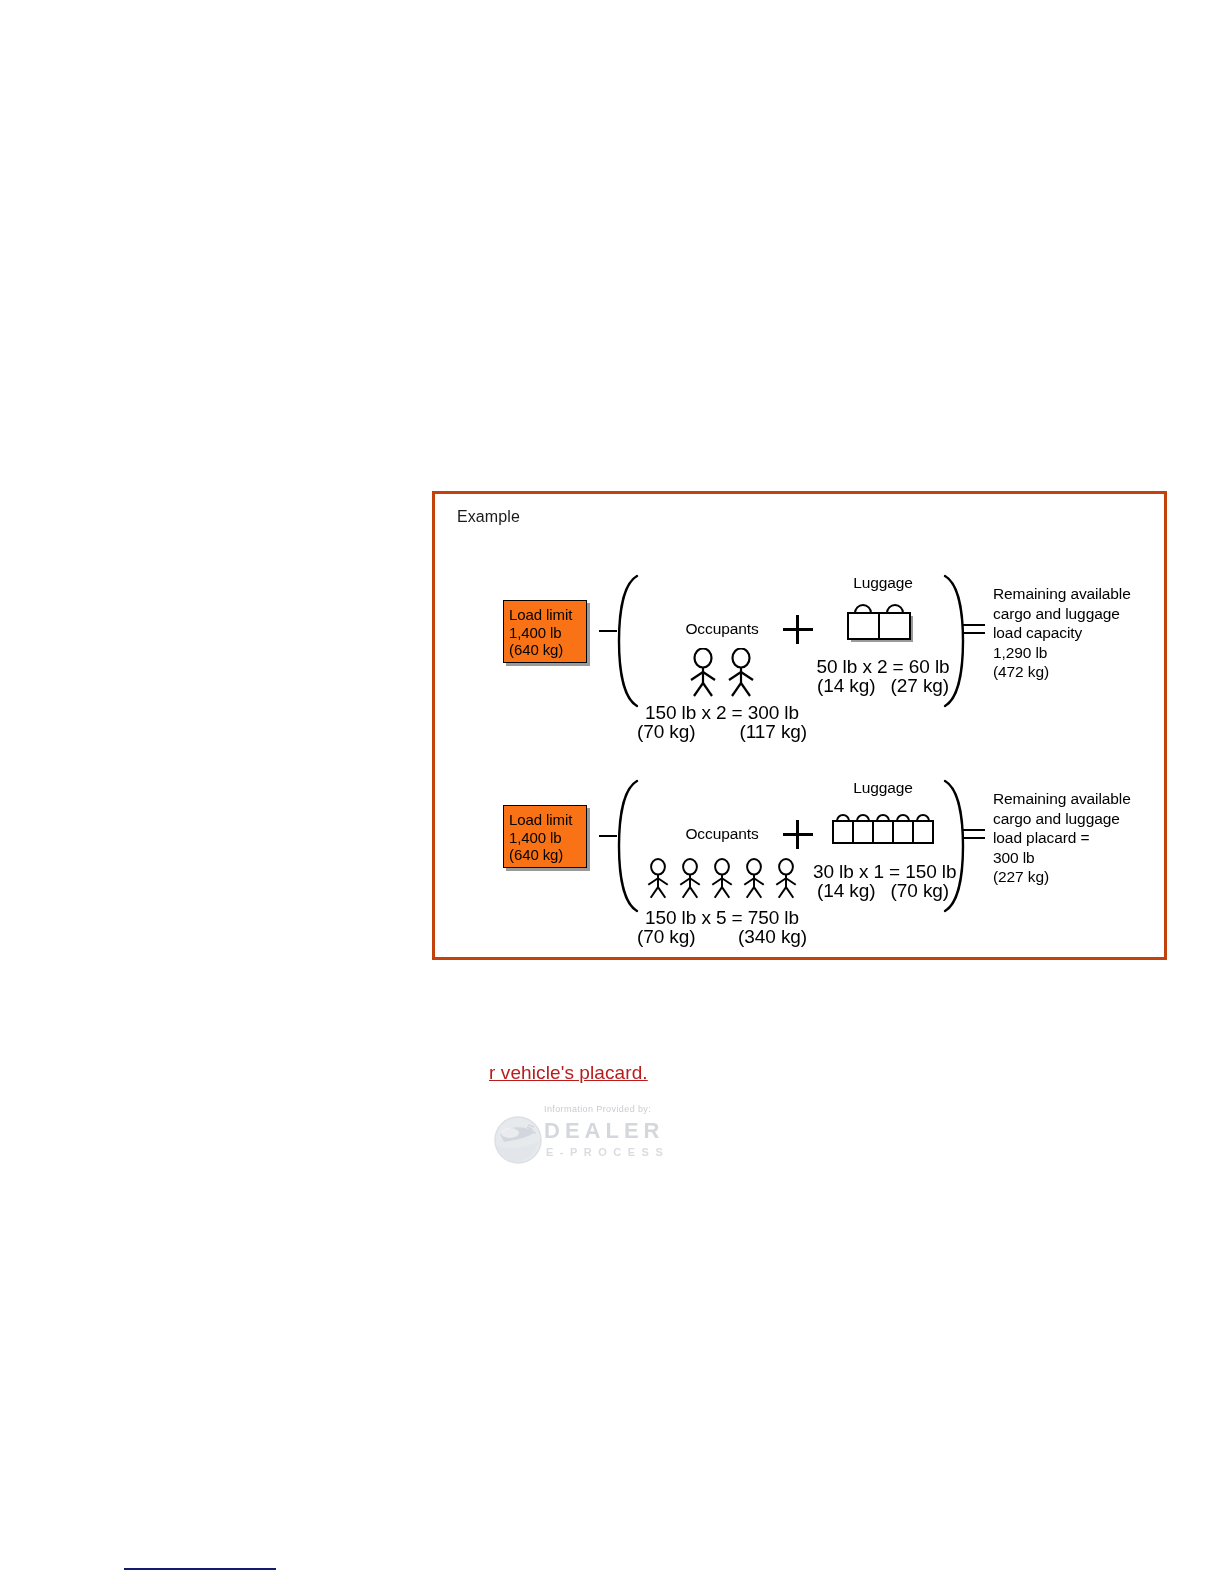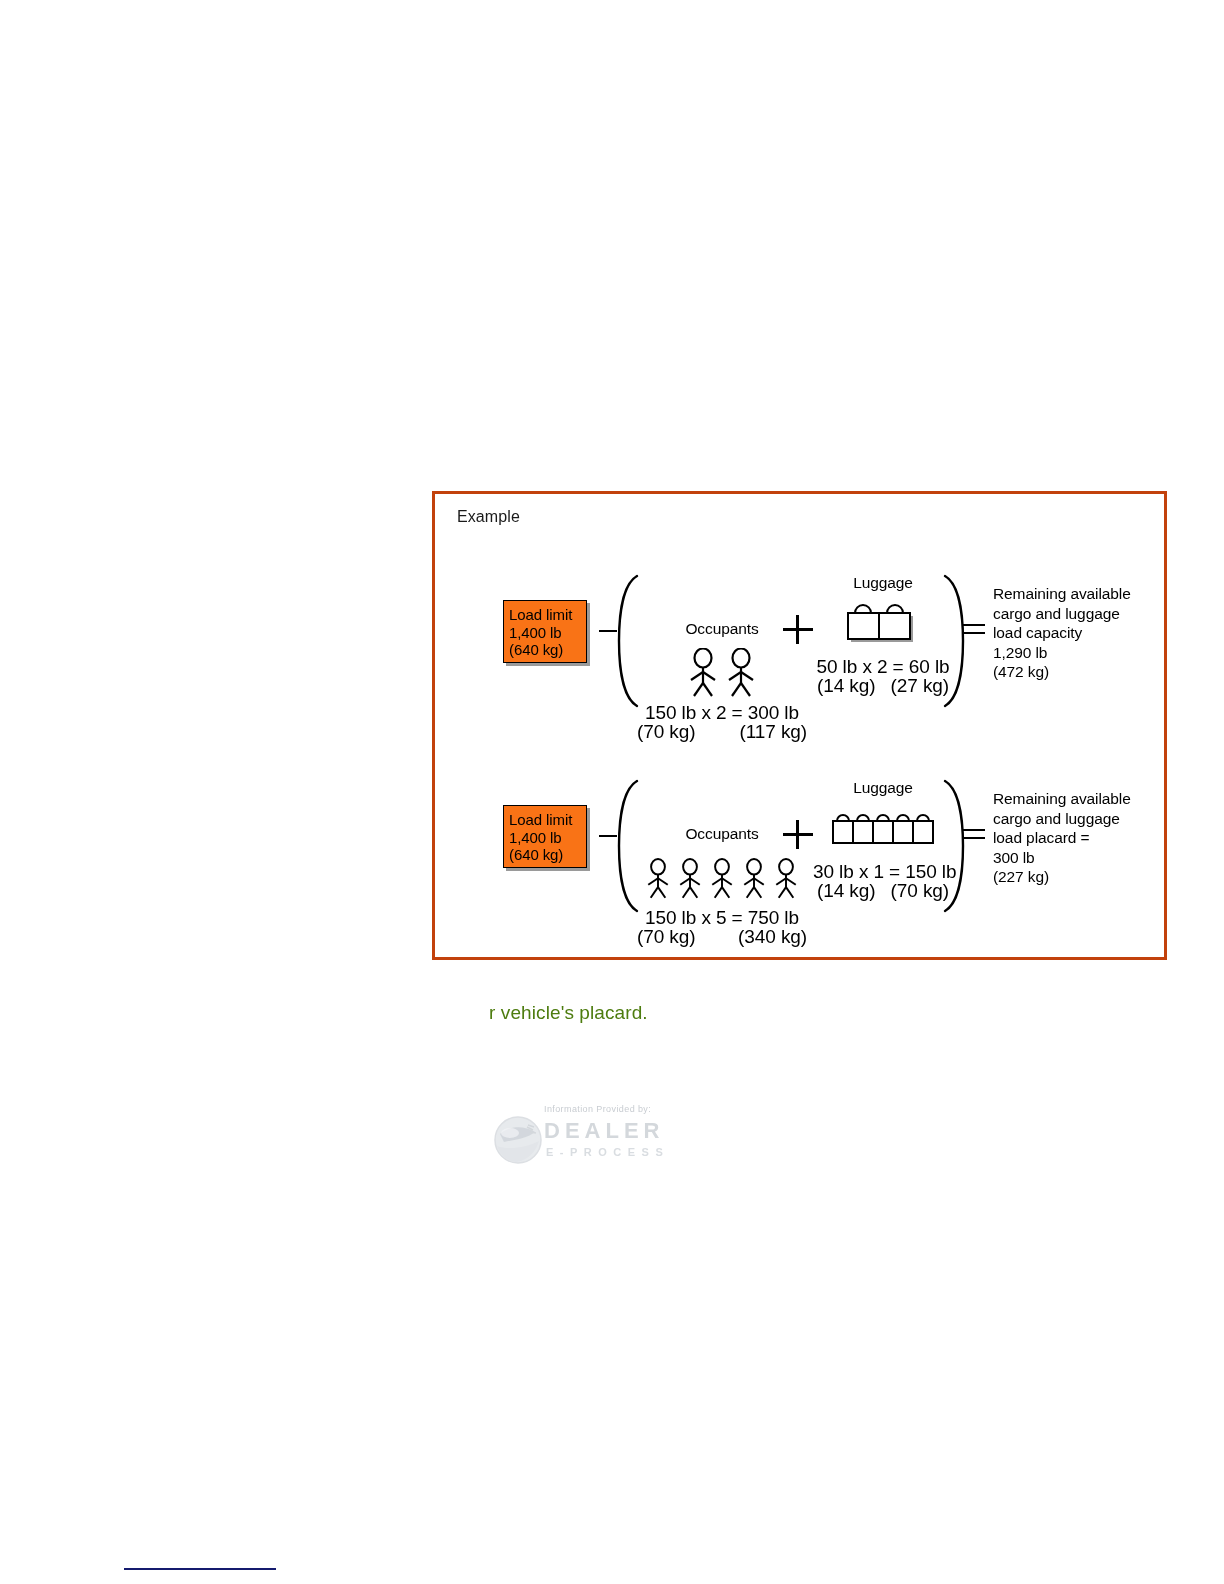--- a/index.html
+++ b/index.html
@@ -169,24 +169,25 @@
     font-size: 15.5px;
     line-height: 19.5px;
     letter-spacing: -0.1px;
     white-space: nowrap;
   }
 
   
   #placard-text {
     position: absolute;
     left: 489px;
-    top: 1002px;
+    top: 1062px;
     font-size: 19px;
     letter-spacing: 0.1px;
-    color: #4d7c0f;
+    color: #b91c1c;
+    text-decoration: underline;
   }
 
   
   #watermark {
     position: absolute;
     left: 494px;
     top: 1104px;
     width: 215px;
     height: 62px;
   }

